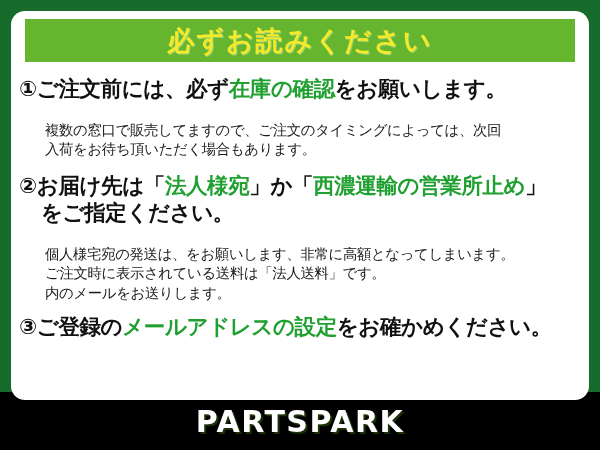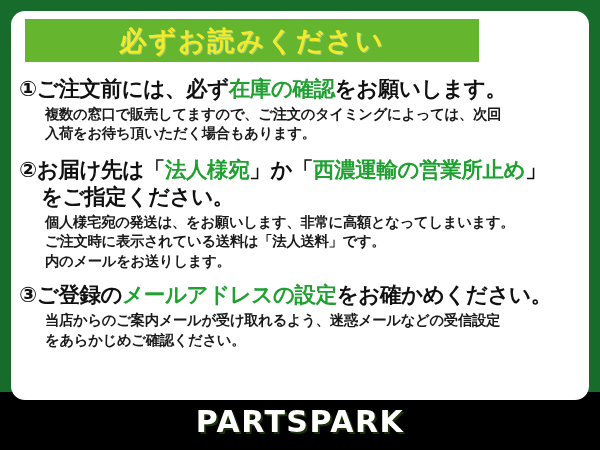--- a/index.html
+++ b/index.html
@@ -58,21 +58,21 @@
     border-radius: 14px;
     overflow: hidden;
     padding: 0;
   }
 
   
   #notice-header {
     position: absolute;
     left: 14px;
     top: 8px;
-    width: 454px;
+    width: 550px;
     height: 43px;
     background: #66b52e;
     display: flex;
     align-items: center;
     justify-content: center;
   }
   #notice-header-title {
     color: #f5ea2a;
     font-size: 27px;
     font-weight: bold;
@@ -106,26 +106,26 @@
   .item-heading-cont {
     padding-left: 22px;
   }
 
   .hl-green {
     color: #21a032;
   }
 
   .item-detail {
     font-size: 14.4px;
-    font-weight: bold;
+    font-weight: normal;
     color: #1a1a1a;
     line-height: 1.36;
     letter-spacing: -0.35px;
     padding-left: 26px;
-    margin-top: 2px;
+    margin-top: 18px;
     white-space: nowrap;
   }
   .item-detail div { white-space: nowrap; }
 
   #item-1 { margin-bottom: 12px; }
   #item-2 { margin-bottom: 10px; }
   #item-3 { margin-bottom: 0; }
 </style>
 </head>
 <body>
@@ -157,21 +157,17 @@
         <div class="item-heading item-heading-cont">をご指定ください。</div>
         <div class="item-detail">
             <div>個人様宅宛の発送は、をお願いします、非常に高額となってしまいます。</div>
             <div>ご注文時に表示されている送料は「法人送料」です。</div>
             <div>内のメールをお送りします。</div>
           </div>
       </div>
 
       <div class="notice-item" id="item-3">
         <div class="item-heading"><span>③ご登録の</span><span class="hl-green">メールアドレスの設定</span><span>をお確かめください。</span></div>
-        <div class="item-detail">
-            <div>当店からのご案内メールが受け取れるよう、迷惑メールなどの受信設定</div>
-            <div>をあらかじめご確認ください。</div>
-          </div>
       </div>
 
     </div>
   </div>
 </div>
 
 </body></html>

